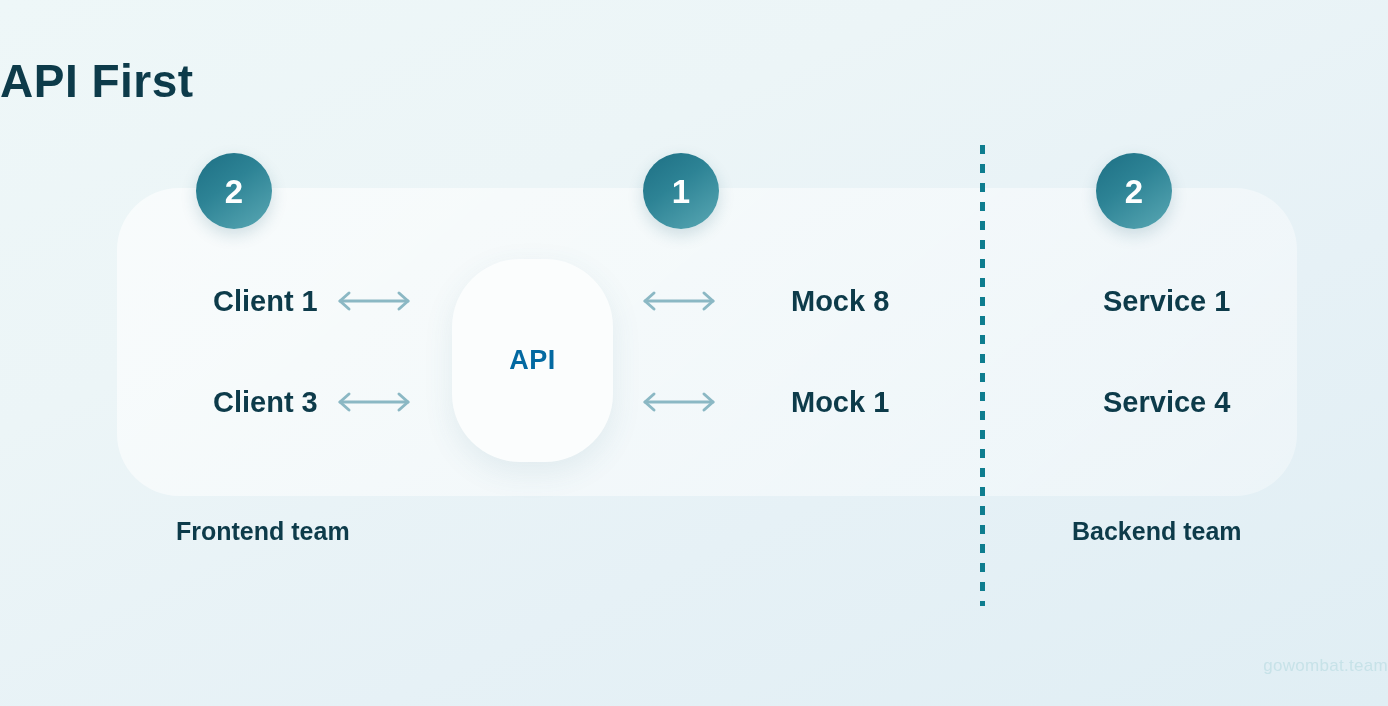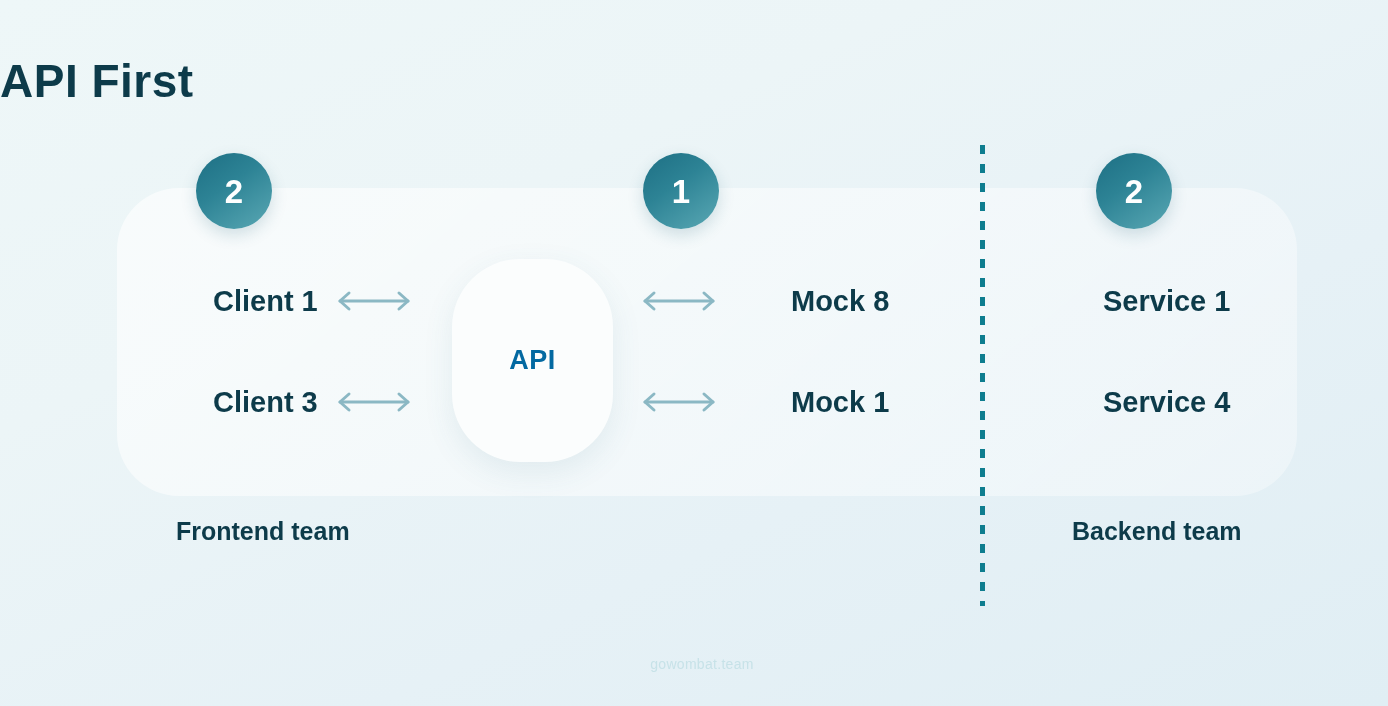--- a/index.html
+++ b/index.html
@@ -132,22 +132,22 @@
   }
   .team-frontend { left: 176px;  top: 519px; }
   .team-backend  { left: 1072px; top: 519px; }
 
   
   .footer {
     position: absolute;
     left: 0;
     top: 656px;
     width: 100%;
-    text-align: center;
-    font-size: 14px;
+    text-align: right;
+    font-size: 17px;
     color: #c7e2e8;
     letter-spacing: 0.3px;
     padding-left: 16px;
   }
 </style>
 </head>
 <body>
 
 <div class="title">API First</div>
 

